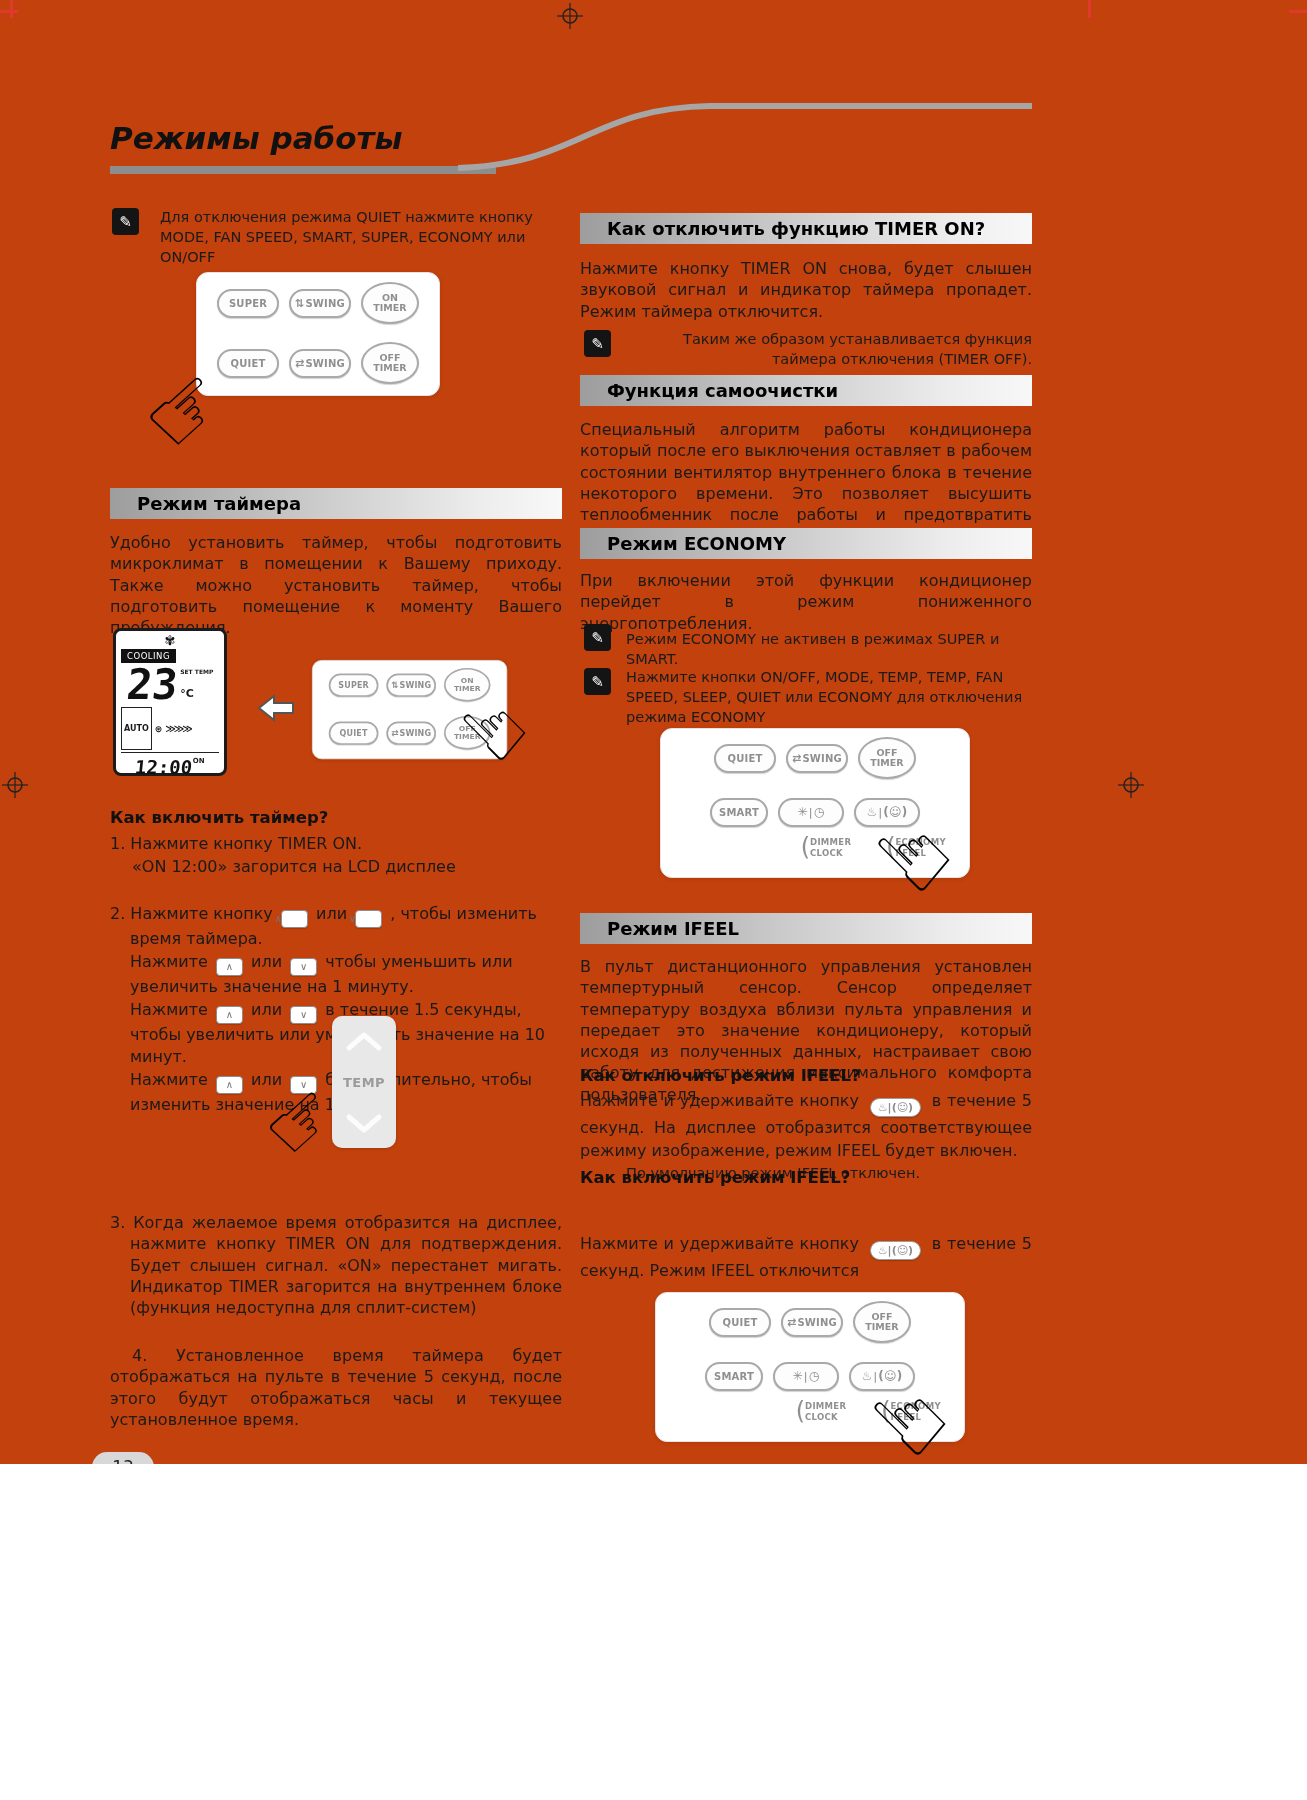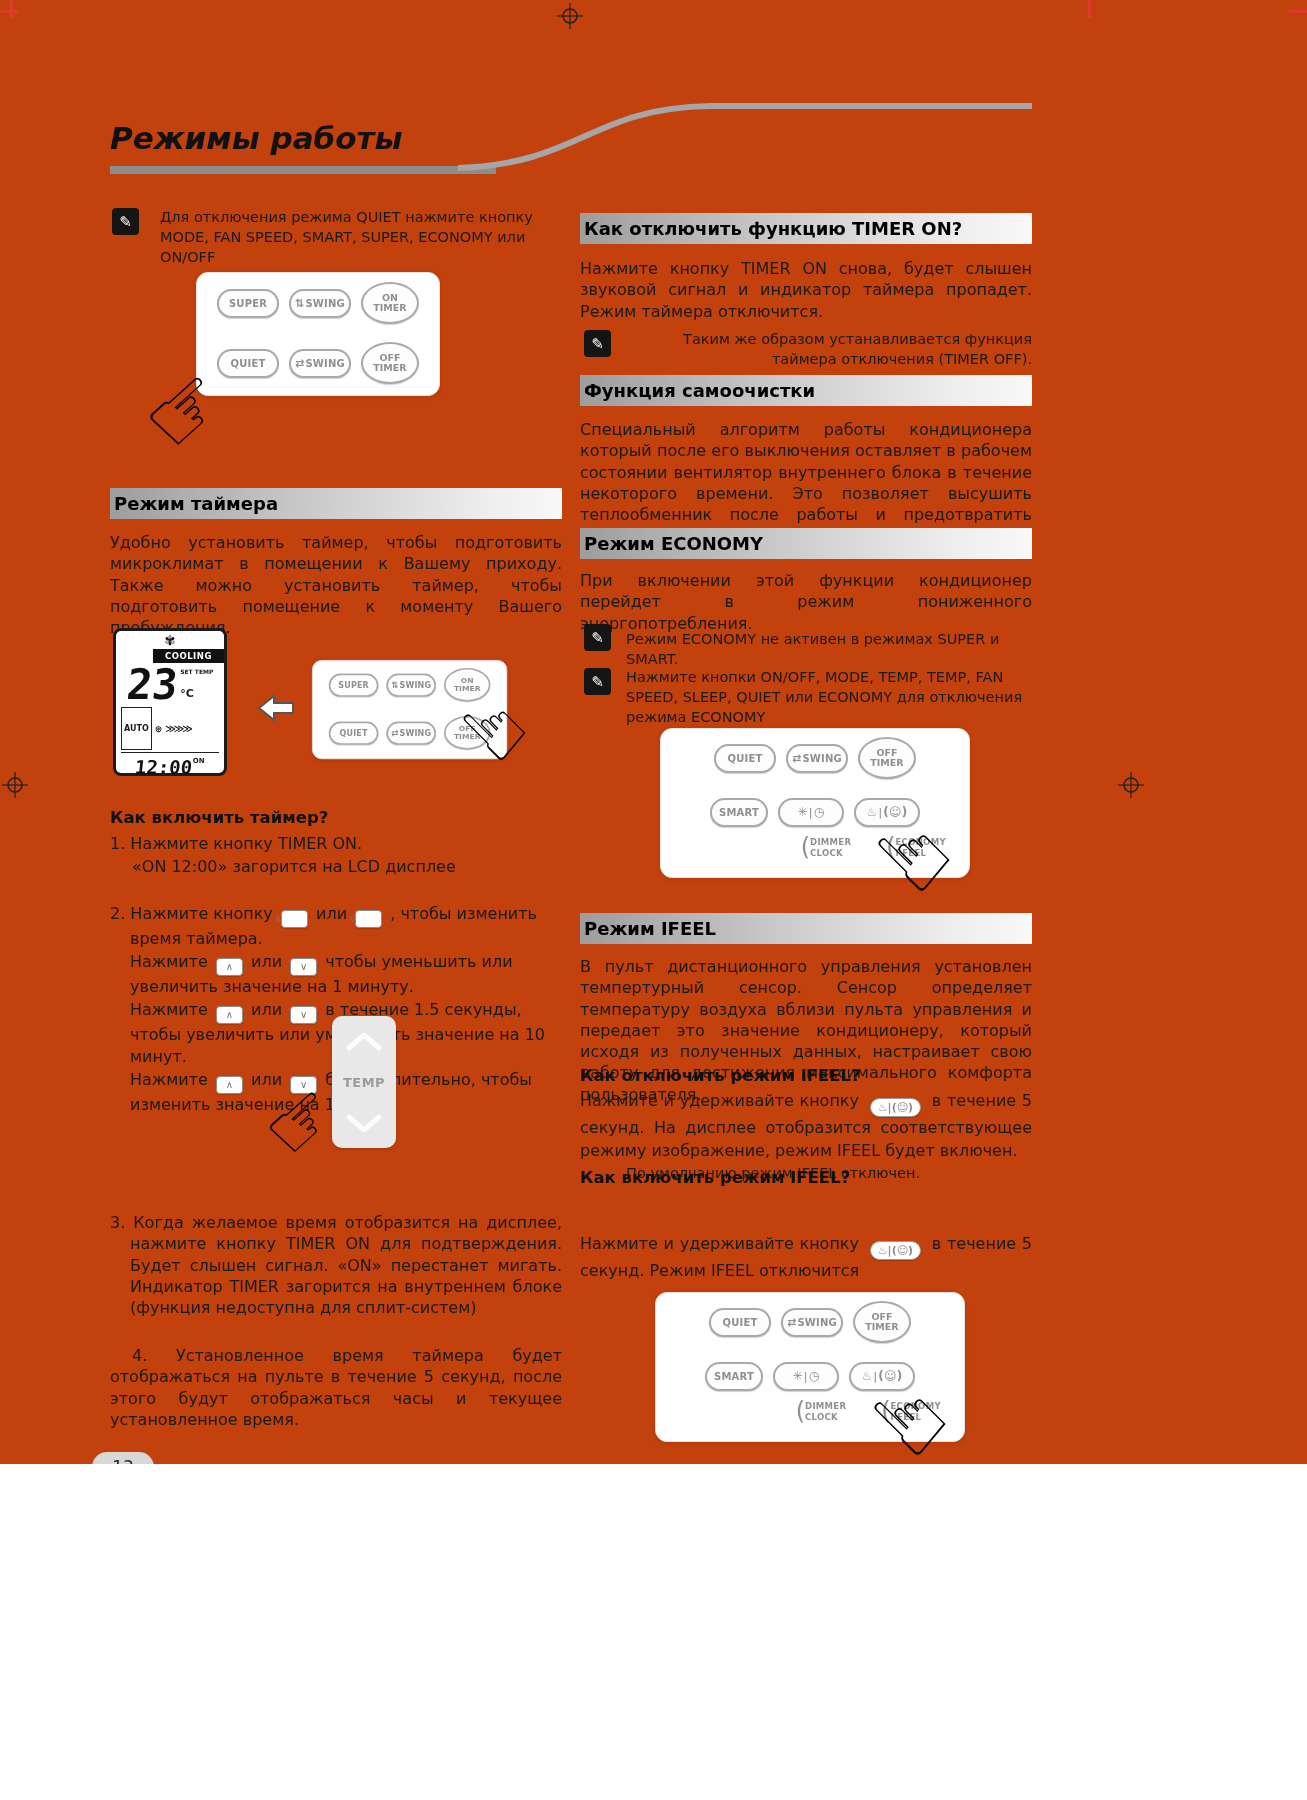--- a/index.html
+++ b/index.html
@@ -5,21 +5,21 @@
   * { margin:0; padding:0; box-sizing:border-box; }
   html,body { background:#ffffff; }
   body { font-family:"DejaVu Sans","Liberation Sans",sans-serif; }
   .page { position:relative; width:1307px; height:1464px; background:#c2410c; overflow:hidden; color:#1a1a1a; }
   .abs { position:absolute; }
 
   
   .doc-title { font-size:31px; font-weight:bold; font-style:italic; color:#111; }
   .para { font-size:16px; line-height:1.33; text-align:justify; color:#1b1b1b; }
   .sub-title { font-size:16.5px; font-weight:bold; color:#111; }
-  .sec-header { height:31px; display:flex; align-items:center; padding-left:4px; font-size:18px; font-weight:bold; color:#000;
+  .sec-header { height:31px; display:flex; align-items:center; padding-left:27px; font-size:18px; font-weight:bold; color:#000;
     background:linear-gradient(90deg,#9d9d9d 0%,#c6c6c6 40%,#ededed 82%,#f8f8f8 100%); }
 
   
   .note-icon { width:27px; height:27px; background:#141414; border-radius:4px; color:#fff; display:flex; align-items:center; justify-content:center; font-size:15px; }
   .note-text { font-size:14.5px; line-height:1.38; color:#1b1b1b; }
 
   
   .remote-panel { background:#fff; border:1px solid #e3e3e3; border-radius:12px; box-shadow:0 1px 4px rgba(0,0,0,.10); }
   .r-row { display:flex; align-items:center; justify-content:center; gap:10px; height:60px; }
   .btn { display:flex; align-items:center; justify-content:center; border:2px solid #a9a9a9; border-radius:20px; background:#fdfdfd;
@@ -37,21 +37,21 @@
   .lbl .paren { font-size:24px; font-weight:normal; line-height:.9; }
   .lbl-stack { display:flex; flex-direction:column; font-size:8.5px; font-weight:bold; line-height:1.25; text-align:left; letter-spacing:.3px; }
 
   
   .hand { position:absolute; font-size:88px; color:#000; line-height:1; z-index:6; }
 
   
   .lcd { width:114px; height:148px; border:3px solid #1b1b1b; border-radius:8px; background:#fff;
          display:flex; flex-direction:column; padding:3px 5px; }
   .lcd-fan { text-align:center; font-size:13px; line-height:1.1; color:#111; }
-  .lcd-cooling { background:#111; color:#fff; font-size:8.5px; font-weight:bold; letter-spacing:.5px; padding:2px 12px; width:fit-content; margin-top:1px;margin-left:32px; }
+  .lcd-cooling { background:#111; color:#fff; font-size:8.5px; font-weight:normal; letter-spacing:.5px; padding:2px 6px; width:fit-content; margin-top:1px; }
   .seg { font-family:"DejaVu Sans Mono","Liberation Mono",monospace; font-weight:bold; transform:skewX(-6deg); color:#111; }
   .lcd-main { display:flex; align-items:flex-start; justify-content:center; gap:3px; margin-top:1px; }
   .lcd-temp { font-size:42px; line-height:.98; }
   .lcd-side { display:flex; flex-direction:column; align-items:flex-start; margin-top:4px; }
   .lcd-settemp { font-size:6px; font-weight:bold; }
   .lcd-unit { font-size:11px; font-weight:bold; margin-top:12px; }
   .lcd-auto { display:flex; align-items:center; gap:3px; font-size:9px; font-weight:bold; border-bottom:1.5px solid #222; padding-bottom:2px; margin-top:2px; }
   .lcd-auto-lbl { border:1px solid #222; padding:16px 2px; font-size:8px; }
   .lcd-arrows { letter-spacing:-2px; font-size:10px; }
   .lcd-time-row { display:flex; justify-content:center; align-items:flex-start; padding-top:3px; }

